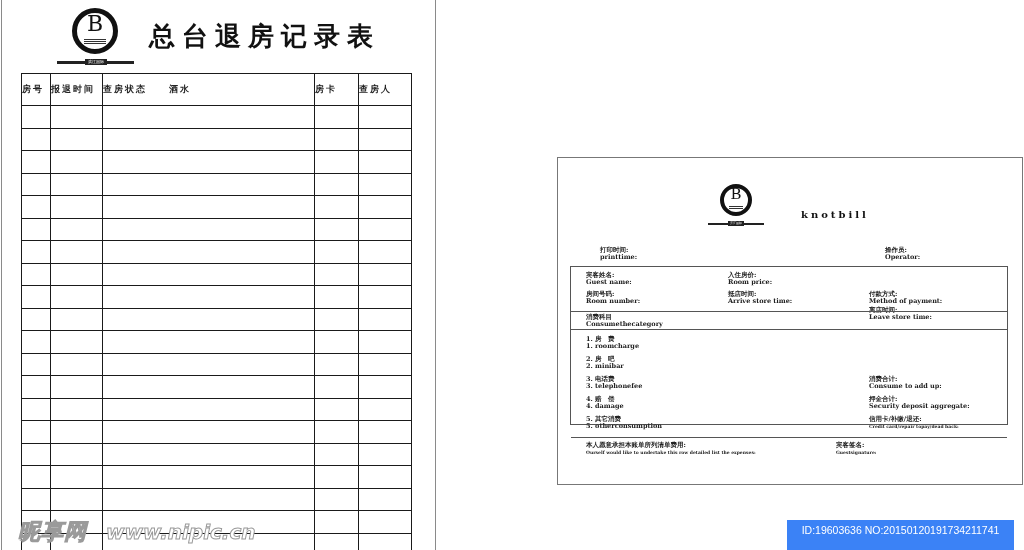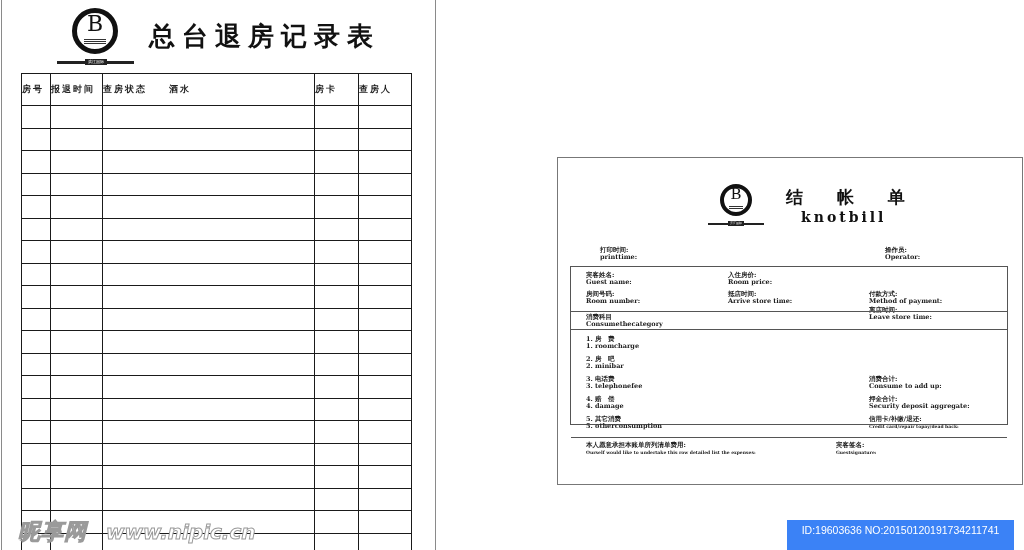--- a/index.html
+++ b/index.html
@@ -57,21 +57,21 @@
     
     #right-sheet {
       left: 557px; top: 157px; width: 466px; height: 328px;
       border: 1.5px solid #777; box-sizing: border-box; background: #fff;
     }
     #bill-title {
       left: 228px; top: 28px; font-size: 17px; font-weight: bold; letter-spacing: 14px;
       font-family: "DejaVu Serif", serif;
     }
     #bill-subtitle {
-      left: 243px; top: 51px; font-size: 14px; font-weight: bold; letter-spacing: 3px;
+      left: 243px; top: 51px; font-size: 10px; font-weight: bold; letter-spacing: 3px;
       font-family: "DejaVu Serif", serif;
     }
     .lbl { position: absolute; font-family: "DejaVu Serif", serif; font-weight: bold; color: #222; line-height: 7px; }
     .lbl .cn { display: block; font-size: 6.5px; }
     .lbl .en { display: block; font-size: 6.5px; }
     .lbl.small .en { font-size: 4.5px; }
 
     #bill-box {
       left: 12px; top: 108px; width: 438px; height: 159px;
       border: 1.5px solid #555; box-sizing: border-box;
@@ -275,21 +275,20 @@
     <div class="glyph" style="left:14px; top:4px; width:32px; font-size:15px; line-height:17px;">B</div>
     <div class="waves" style="left:23px; top:24px; width:14px;">
       <i></i>
         <i></i>
     </div>
     <div class="bar" style="left:2px; top:41px; width:20px; height:2px;"></div>
     <div class="plate" style="left:22px; top:39px; width:16px; height:5px; font-size:3px;">滨江国际</div>
     <div class="bar" style="left:38px; top:41px; width:20px; height:2px;"></div>
   </div>
 
-  <div id="bill-title" class="abs">结 帐 单</div>
   <div id="bill-subtitle" class="abs">knotbill</div>
 
   <div class="lbl" style="left:42px; top:89px;">
     <span class="cn">打印时间:</span>
     <span class="en">printtime:</span>
   </div>
   <div class="lbl" style="left:327px; top:89px;">
     <span class="cn">操作员:</span>
     <span class="en">Operator:</span>
   </div>

